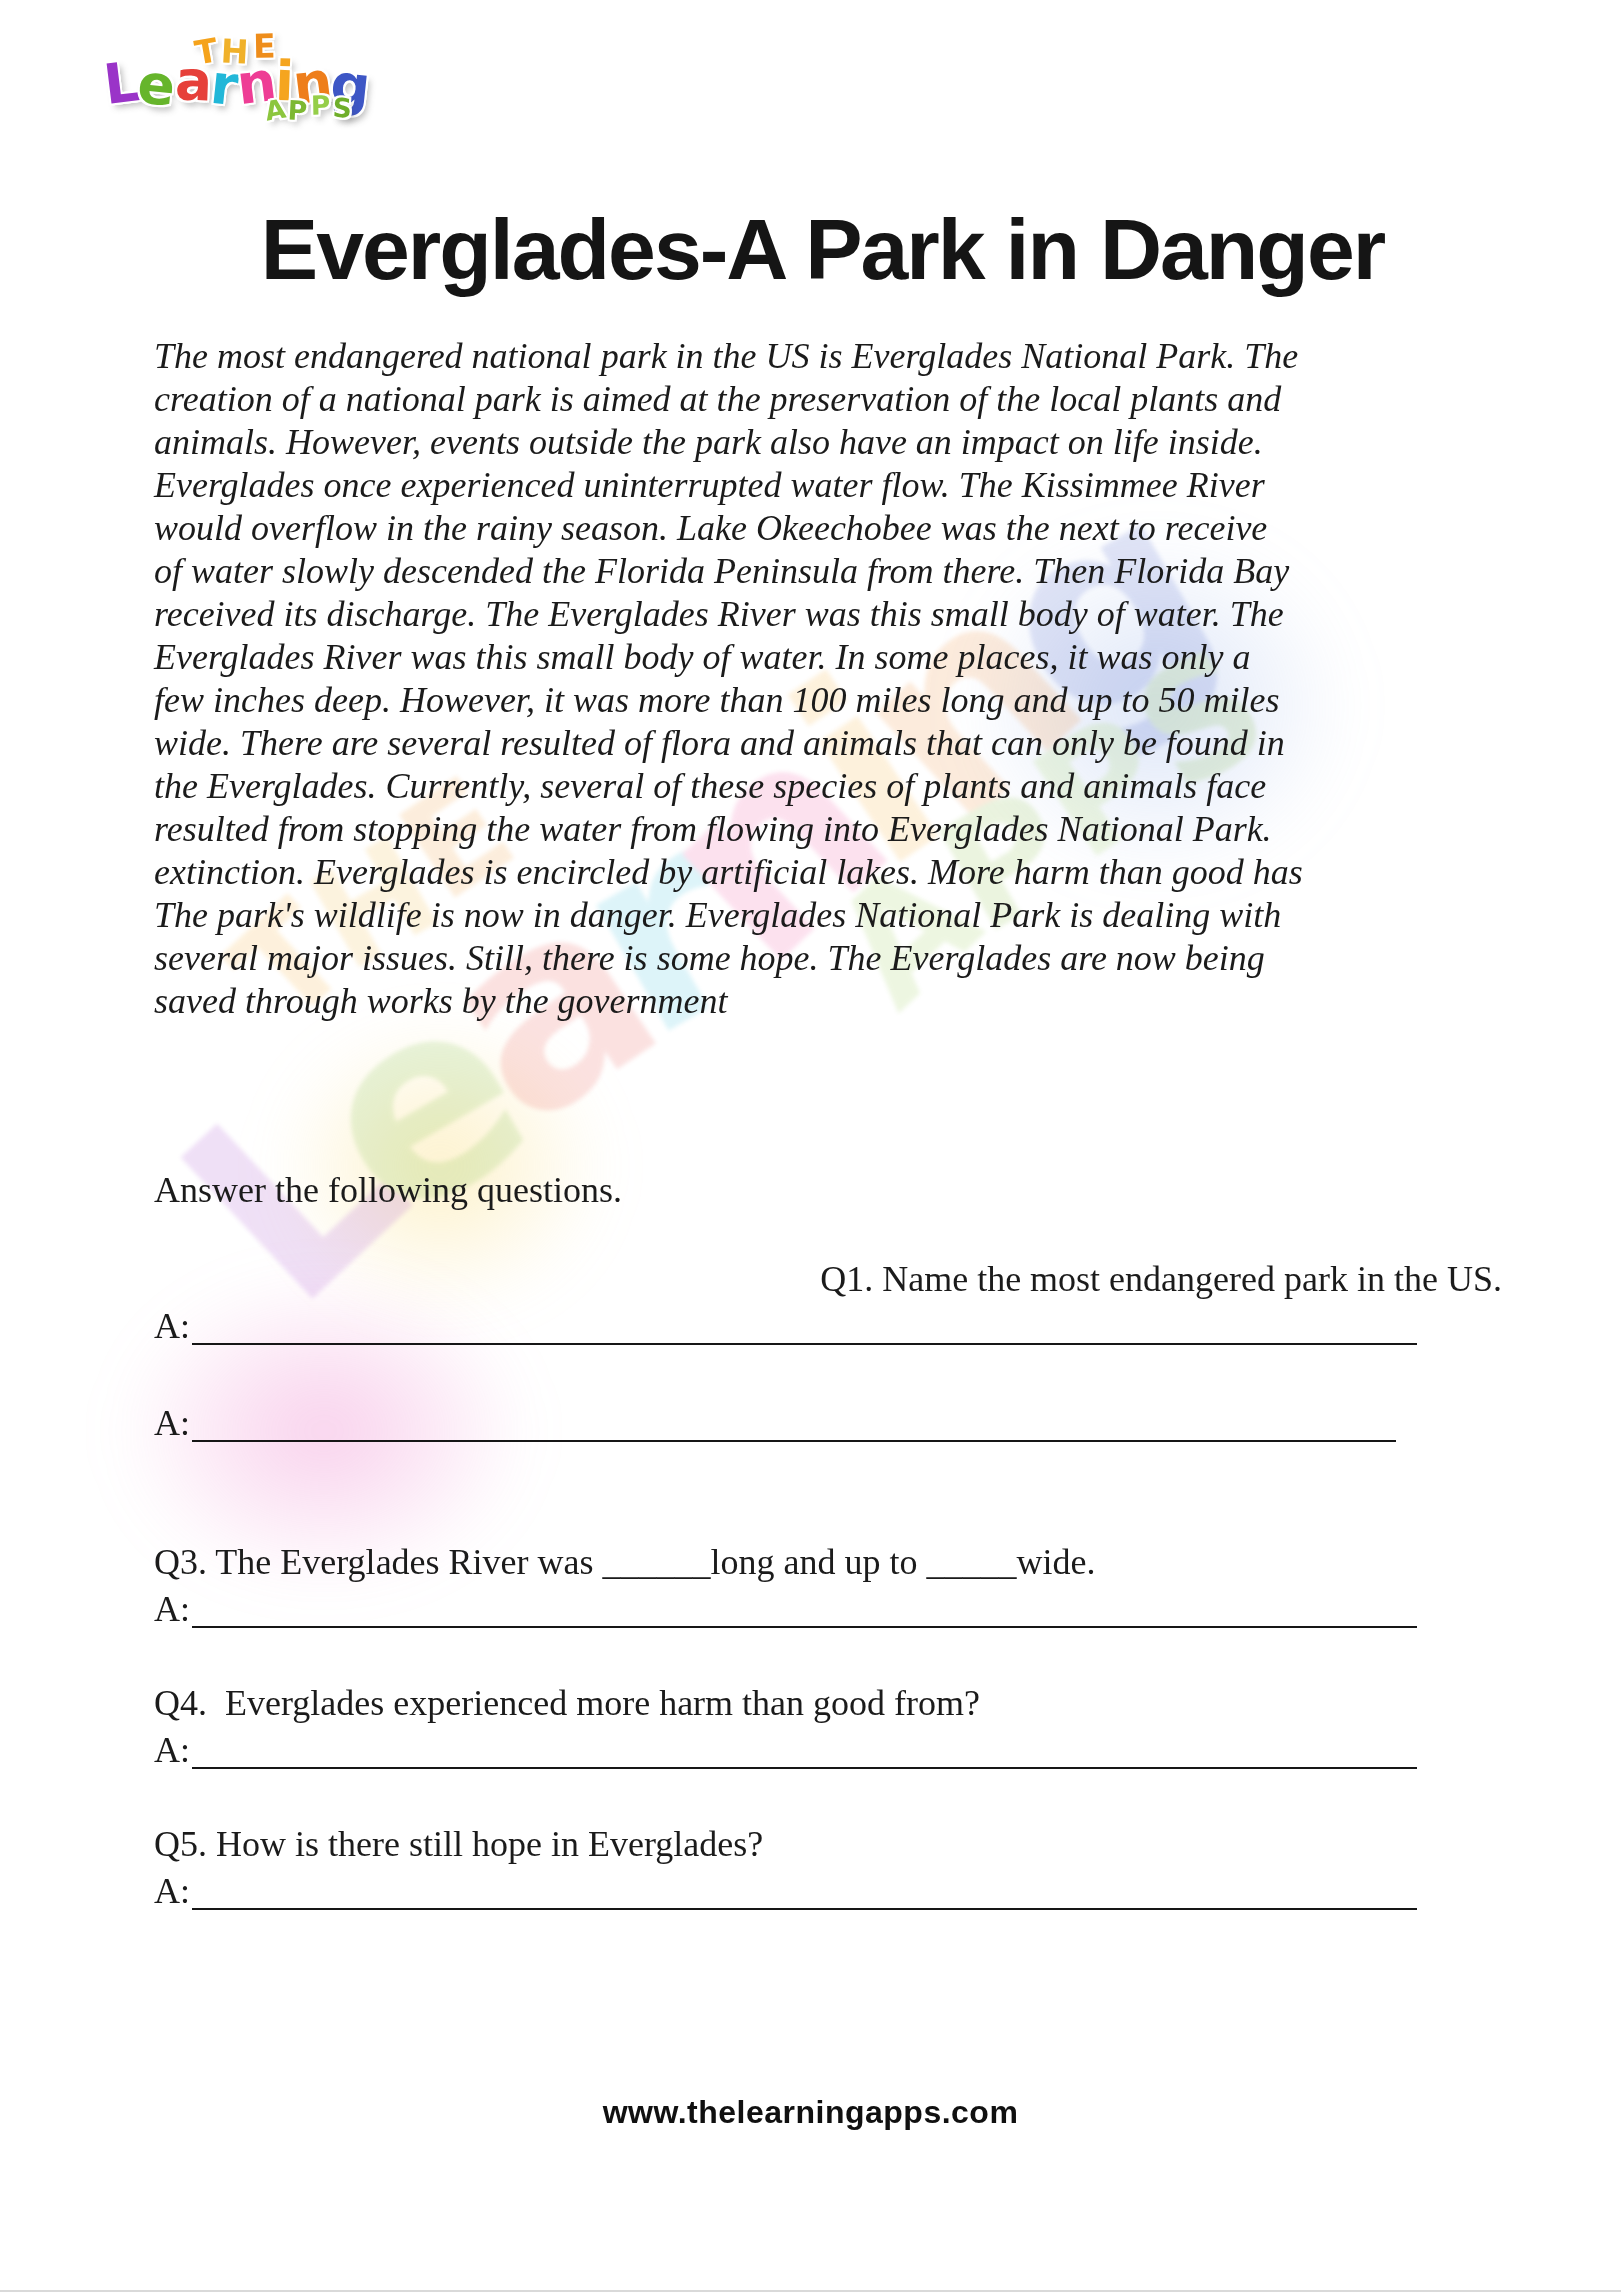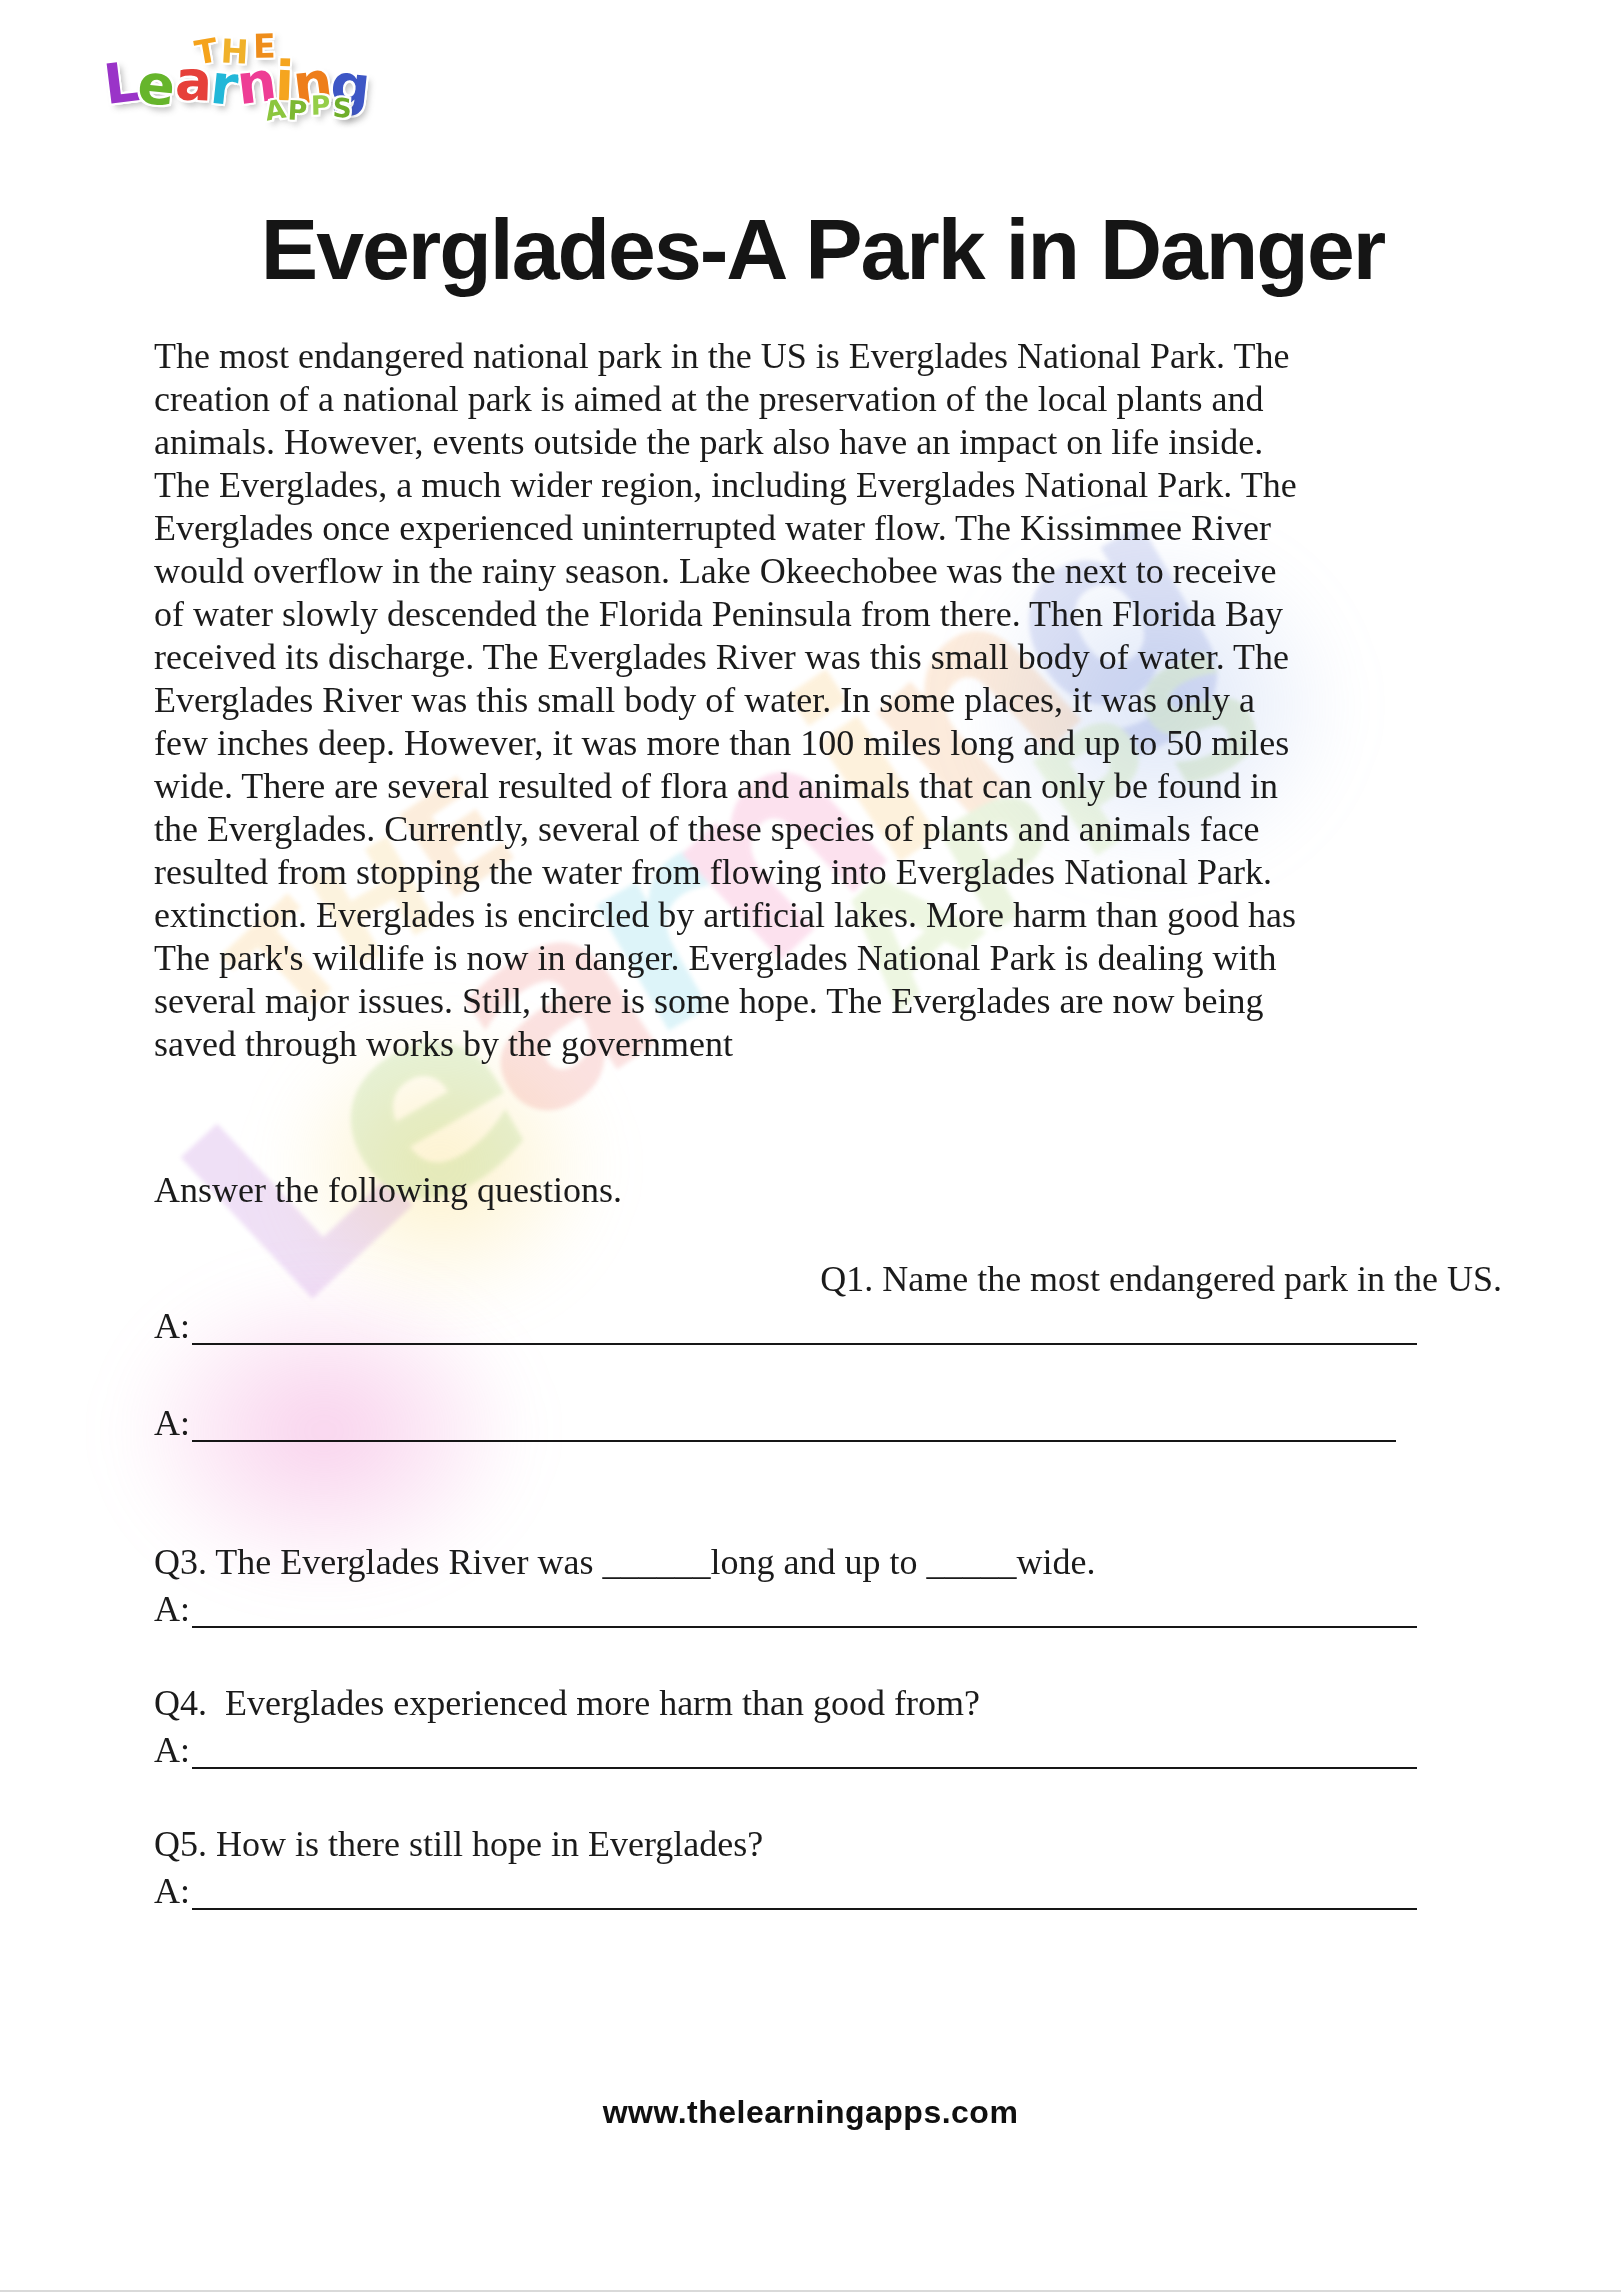--- a/index.html
+++ b/index.html
@@ -58,21 +58,21 @@
     font-family: "Liberation Sans", sans-serif;
     font-weight: 700; font-size: 86px; letter-spacing: -2px;
     color: #151515; z-index: 1;
   }
 
   
   .passage {
     position: absolute; top: 335px; left: 154px; width: 1348px;
     font-size: 36px; line-height: 43px; z-index: 1;
   }
-  .passage-line { white-space: nowrap; }
+  .passage-line { white-space: nowrap; font-style: italic; }
 
   
   .answer-heading {
     position: absolute; left: 154px; top: 1169px;
     font-size: 36px; z-index: 1;
   }
   .qblock { position: absolute; left: 154px; width: 1348px; z-index: 1; }
   .q1 { top: 1257px; text-align: right; } .q2 { top: 1399px; } .q3 { top: 1540px; }
   .q4 { top: 1681px; } .q5 { top: 1822px; }
   .q-label { font-size: 36px; line-height: 45px; white-space: pre-wrap; }
@@ -114,21 +114,20 @@
     <div class="bubble-row logo-learning"><span class="bubble-letter" style="color: rgb(154, 52, 200);">L</span><span class="bubble-letter" style="color: rgb(102, 181, 43);">e</span><span class="bubble-letter" style="color: rgb(230, 64, 58);">a</span><span class="bubble-letter" style="color: rgb(34, 183, 216);">r</span><span class="bubble-letter" style="color: rgb(238, 61, 149);">n</span><span class="bubble-letter" style="color: rgb(245, 165, 31);">i</span><span class="bubble-letter" style="color: rgb(238, 126, 27);">n</span><span class="bubble-letter" style="color: rgb(61, 86, 197);">g</span></div>
     <div class="bubble-row logo-apps"><span class="bubble-letter" style="color: rgb(140, 198, 62);">A</span><span class="bubble-letter" style="color: rgb(125, 184, 50);">P</span><span class="bubble-letter" style="color: rgb(149, 206, 73);">P</span><span class="bubble-letter" style="color: rgb(111, 174, 42);">S</span></div>
   </div>
 
   <h1 class="title">Everglades-A Park in Danger</h1>
 
   <div class="passage">
       <div class="passage-line">The most endangered national park in the US is Everglades National Park. The</div>
       <div class="passage-line">creation of a national park is aimed at the preservation of the local plants and</div>
       <div class="passage-line">animals. However, events outside the park also have an impact on life inside.</div>
-      <div class="passage-line">The Everglades, a much wider region, including Everglades National Park. The</div>
       <div class="passage-line">Everglades once experienced uninterrupted water flow. The Kissimmee River</div>
       <div class="passage-line">would overflow in the rainy season. Lake Okeechobee was the next to receive</div>
       <div class="passage-line">of water slowly descended the Florida Peninsula from there. Then Florida Bay</div>
       <div class="passage-line">received its discharge. The Everglades River was this small body of water. The</div>
       <div class="passage-line">Everglades River was this small body of water. In some places, it was only a</div>
       <div class="passage-line">few inches deep. However, it was more than 100 miles long and up to 50 miles</div>
       <div class="passage-line">wide. There are several resulted of flora and animals that can only be found in</div>
       <div class="passage-line">the Everglades. Currently, several of these species of plants and animals face</div>
       <div class="passage-line">resulted from stopping the water from flowing into Everglades National Park.</div>
       <div class="passage-line">extinction. Everglades is encircled by artificial lakes. More harm than good has</div>

